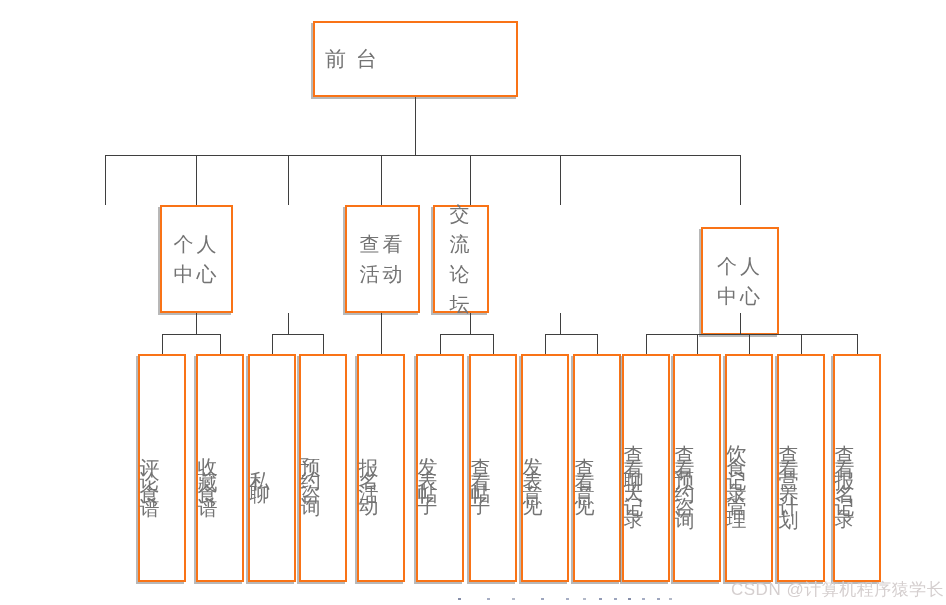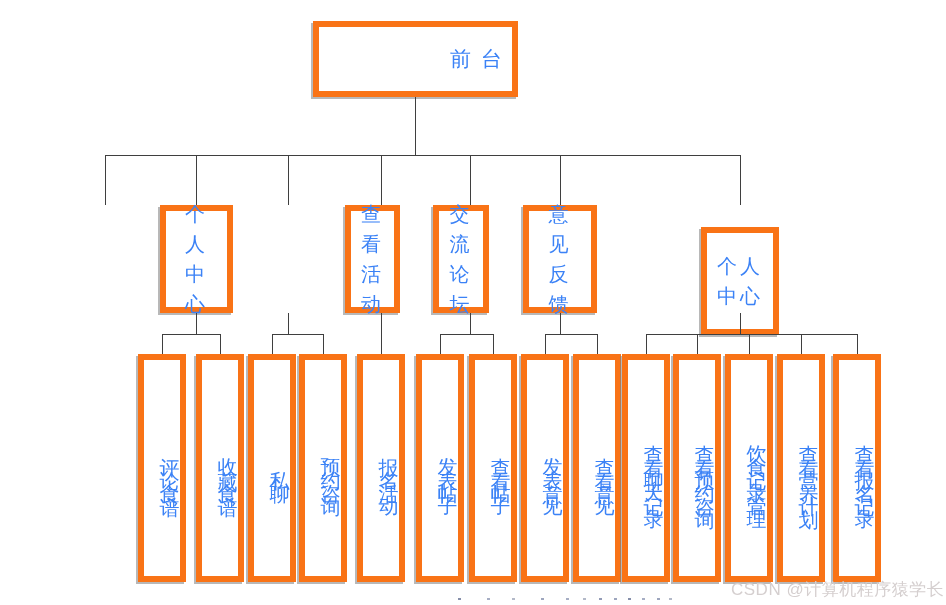--- a/index.html
+++ b/index.html
@@ -6,26 +6,26 @@
   .canvas{
     position:relative;
     width:946px;height:605px;
     background:#ffffff;
     overflow:hidden;
     font-family:"Liberation Serif","DejaVu Serif",serif;
   }
   .node{
     position:absolute;
     background:#ffffff;
-    border:6px solid #f97316;
+    border:2px solid #f97316;
     box-shadow:-2px 2px 0 rgba(125,125,125,0.55);
     display:flex;
     align-items:center;
-    justify-content:flex-end;
-    color:#3b82f6;
+    justify-content:flex-start;
+    color:#737373;
     box-sizing:border-box;
   }
   .root-node{
     font-size:21px;
     letter-spacing:10px;
     padding-left:10px;
   }
   .l2 .lbl{
     display:block;
     width:100%;
@@ -81,28 +81,25 @@
   <div class="v-line" style="left:196px;top:155px;height:50px;"></div>
   <div class="v-line" style="left:288px;top:155px;height:50px;"></div>
   <div class="v-line" style="left:381px;top:155px;height:50px;"></div>
   <div class="v-line" style="left:470px;top:155px;height:50px;"></div>
   <div class="v-line" style="left:560px;top:155px;height:50px;"></div>
   <div class="v-line" style="left:740px;top:155px;height:50px;"></div>
 
   <div class="node l2" style="left:160px;top:205px;width:73px;height:108px;">
     <span class="lbl">个人中心</span>
   </div>
-  <div class="node l2" style="left:345px;top:205px;width:55px;height:108px;">
+  <div class="node l2" style="left:345px;top:205px;width:75px;height:108px;">
     <span class="lbl">查看活动</span>
   </div>
   <div class="node l2" style="left:433px;top:205px;width:56px;height:108px;">
     <span class="lbl">交流论坛</span>
-  </div>
-  <div class="node l2" style="left:523px;top:205px;width:74px;height:108px;">
-    <span class="lbl">意见反馈</span>
   </div>
   <div class="node l2" style="left:701px;top:205px;width:78px;height:108px;margin-top:22px;">
     <span class="lbl">个人中心</span>
   </div>
 
   <div class="v-line" style="left:196px;top:313px;height:21px;"></div>
   <div class="h-line" style="left:162px;top:334px;width:59px;"></div>
   <div class="v-line" style="left:162px;top:334px;height:20px;"></div>
   <div class="v-line" style="left:220px;top:334px;height:20px;"></div>
 

